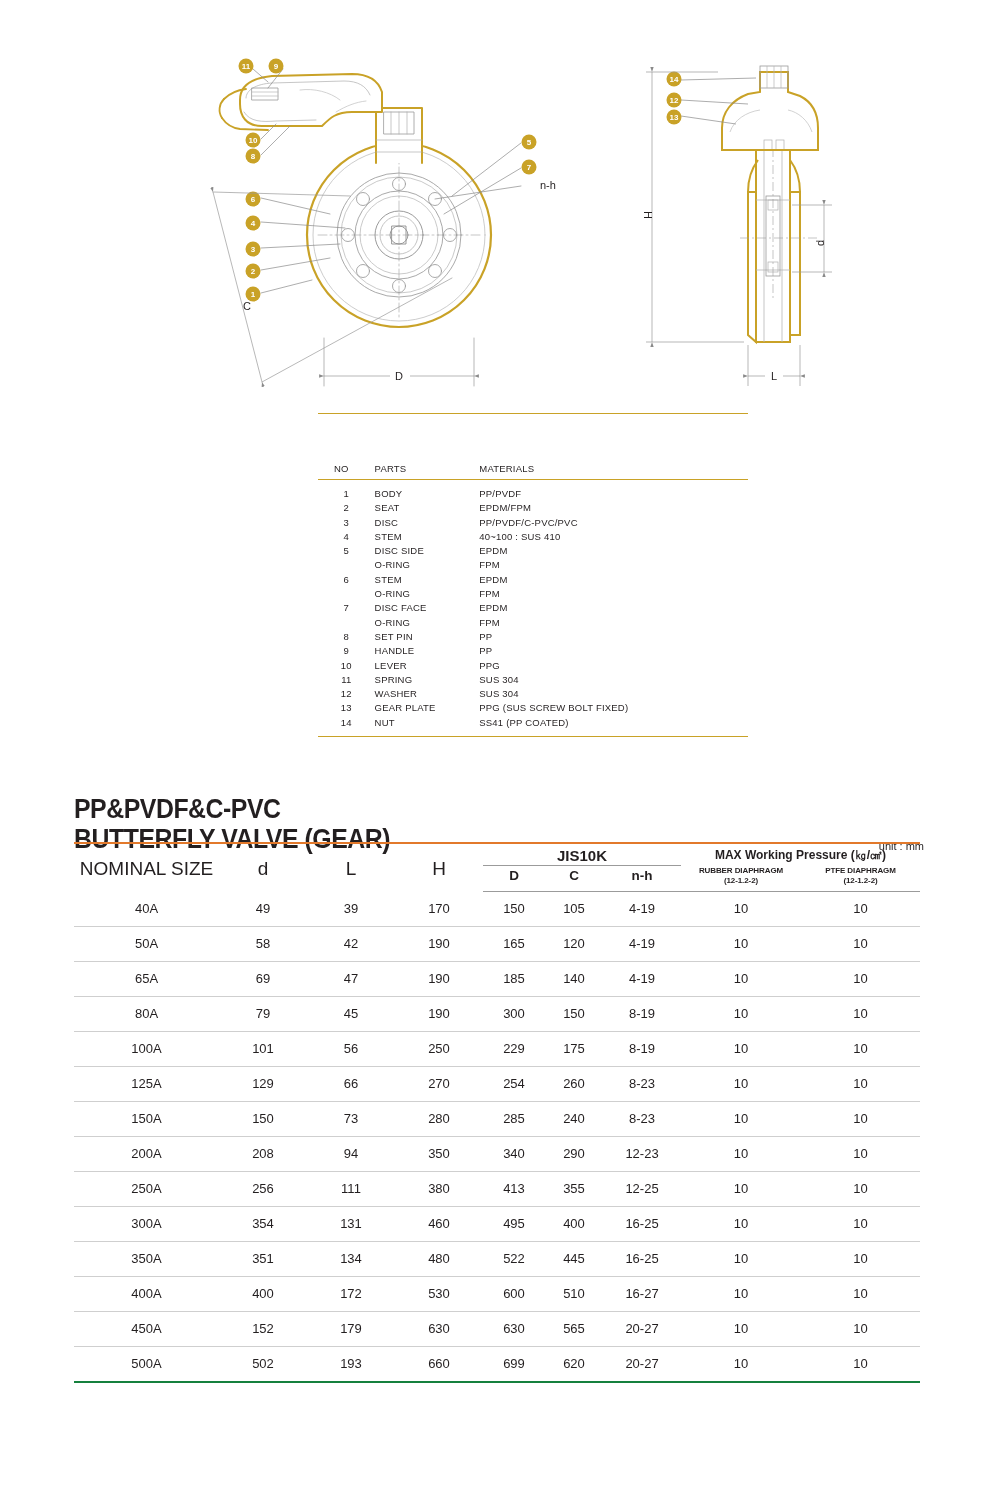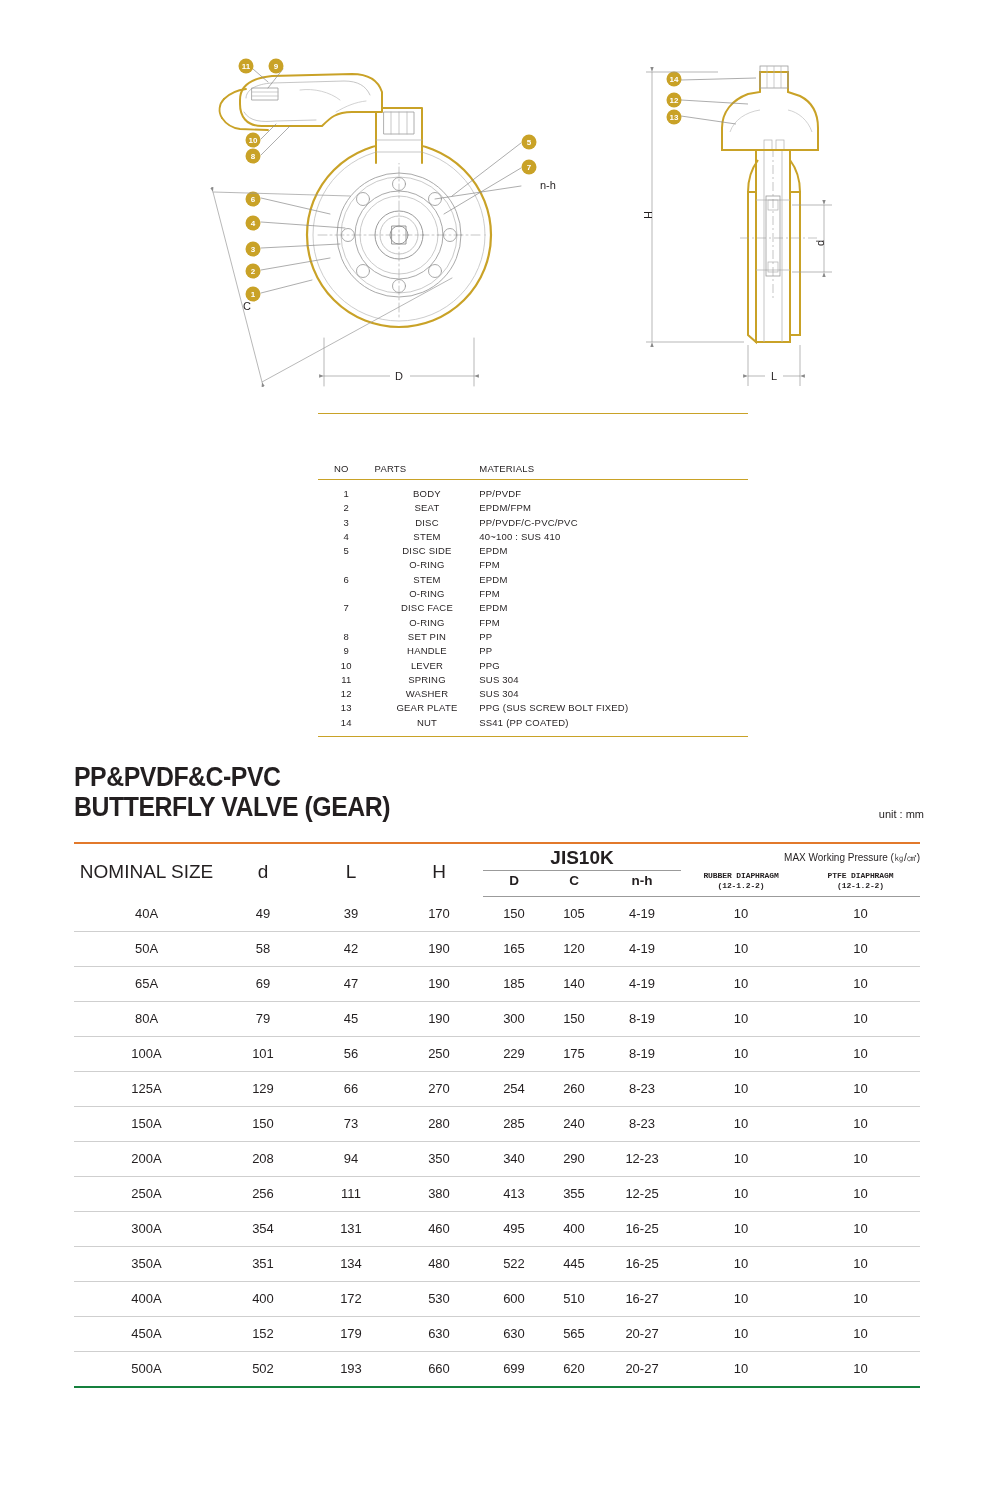--- a/index.html
+++ b/index.html
@@ -52,31 +52,31 @@
     color: #231f20;
     font-size: 9.5px;
   }
   .parts-table tbody td {
     padding: 0.5px 0;
     vertical-align: top;
     line-height: 13.3px;
     font-size: 9.5px;
   }
   .pt-no { width: 42px; text-align: center; }
-  .pt-part { width: 108px; text-align: center; }
+  .pt-part { width: 108px; }
   .pt-mat { width: 280px; }
   .pt-head-no { padding-left: 16px !important; }
   .parts-table tbody tr:first-child td { padding-top: 7px; }
   .parts-table tbody tr:last-child td { padding-bottom: 7px; }
 
   
   .title-block {
     position: absolute;
     left: 74px;
-    top: 762px;
+    top: 794px;
     width: 850px;
   }
   .main-title {
     font-family: "Liberation Sans", sans-serif;
     font-size: 27px;
     font-weight: bold;
     letter-spacing: -0.5px;
     line-height: 30px;
     color: #231f20;
     transform: scaleX(0.92);
@@ -118,33 +118,31 @@
     border-bottom: 1px solid #9b9b9b;
     padding: 0 0 5px 0;
     font-weight: bold;
     font-size: 13.5px;
   }
   .spec th.sub-small {
     font-size: 8px;
     font-weight: bold;
     line-height: 10px;
     letter-spacing: -0.1px;
-    font-family: Liberation Mono, monospace;
   }
   .spec th.group-jis {
-    font-size: 19px;
+    font-size: 15px;
     font-weight: bold;
     border-bottom: 1px solid #9b9b9b;
     padding-bottom: 1px;
   }
   .spec th.group-max {
-    font-size: 10px;
-    font-weight: normal;
+    font-size: 12px;
+    font-weight: bold;
     padding-bottom: 1px;
-    text-align: right;
   }
   .spec td {
     padding: 9.5px 0;
     border-bottom: 1px solid #cfcfcf;
     font-size: 13px;
   }
   .spec tbody tr:last-child td {
     border-bottom: 2px solid #15803d;
   }
   .col-nominal { width: 145px; }

